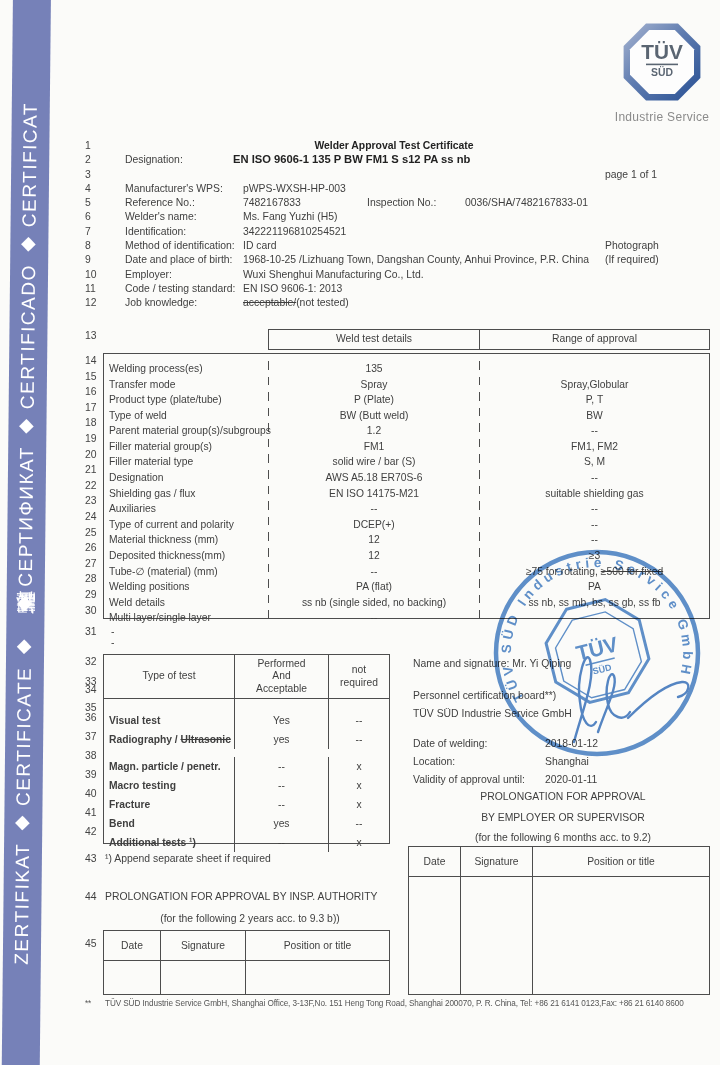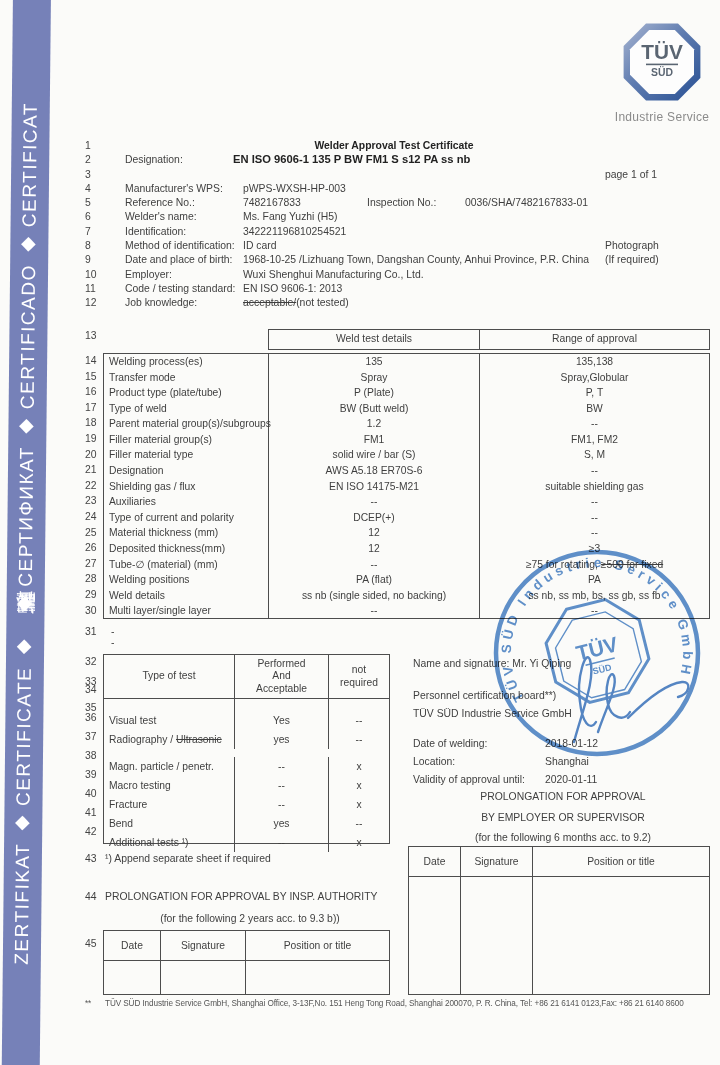--- a/index.html
+++ b/index.html
@@ -41,38 +41,38 @@
     border:1.5px solid #4d4d4d;display:flex;box-sizing:border-box;}
   .mt-hd div{font-size:10.4px;line-height:18px;text-align:center;box-sizing:border-box;}
   .mt-hd .c1{width:211px;border-right:1.5px solid #4d4d4d;}
   .mt-hd .c2{flex:1;}
   .mt-num{position:absolute;left:85px;top:330px;font-size:10.4px;color:#444;}
   .mt-nums{position:absolute;left:85px;top:353px;}
   .mt-nums div{height:15.6px;line-height:15.6px;font-size:10.4px;color:#444;}
   .mt-body{position:absolute;left:103px;top:353px;width:607px;height:266px;
     border:1.5px solid #4d4d4d;box-sizing:border-box;}
   .mt-row{display:flex;height:15.58px;}
-  .mt-row div{font-size:10.3px;line-height:15.6px;box-sizing:border-box;white-space:nowrap;}
+  .mt-row div{font-size:10.3px;line-height:15.6px;box-sizing:border-box;white-space:nowrap;margin-top:7px;}
   .mt-label{width:165px;border-right:1.5px solid #4d4d4d;padding-left:5px;}
   .mt-detail{width:211px;border-right:1.5px solid #4d4d4d;text-align:center;}
   .mt-range{flex:1;text-align:center;}
   .row31{position:absolute;left:85px;top:626px;font-size:10.4px;}
   .row31 .t{position:absolute;left:26px;}
   
   .tt{position:absolute;left:103px;top:654px;width:287px;height:190px;
     border:1.5px solid #4d4d4d;box-sizing:border-box;}
   .tt-head{display:flex;height:44px;border-bottom:1.5px solid #4d4d4d;box-sizing:border-box;}
   .tt-head div{font-size:10.3px;line-height:12.5px;text-align:center;white-space:pre-line;
     display:flex;align-items:center;justify-content:center;box-sizing:border-box;}
   .tt-c1{width:131px;border-right:1.5px solid #4d4d4d;}
   .tt-c2{width:94px;border-right:1.5px solid #4d4d4d;}
   .tt-c3{flex:1;}
   .tt-row{display:flex;}
   .tt-row div{font-size:10.3px;box-sizing:border-box;white-space:nowrap;}
-  .tt-row .tt-c1{padding-left:5px;}
+  .tt-row .tt-c1{padding-left:5px;font-weight:bold;}
   .tt-row .tt-c2,.tt-row .tt-c3{text-align:center;justify-content:center;}
   .tt-nums{position:absolute;left:85px;top:654px;width:18px;}
   .tt-nums div{position:absolute;font-size:10.4px;color:#444;}
   
   .sig{position:absolute;left:413px;top:650px;width:300px;font-size:10.4px;}
   .sig > div{position:absolute;white-space:nowrap;}
   .sig .ctr{left:0;width:100%;text-align:center;}
   
   .bt{border:1.5px solid #4d4d4d;box-sizing:border-box;position:absolute;display:flex;flex-direction:column;}
   .bt .hrow{display:flex;height:30px;border-bottom:1.5px solid #4d4d4d;box-sizing:border-box;}
@@ -210,21 +210,20 @@
     <div>26</div>
     <div>27</div>
     <div>28</div>
     <div>29</div>
     <div>30</div>
   </div>
 <div class="mt-body">
     <div class="mt-row">
       <div class="mt-label">Welding process(es)</div>
       <div class="mt-detail">135</div>
-      <div class="mt-range">135,138</div>
     </div>
     <div class="mt-row">
       <div class="mt-label">Transfer mode</div>
       <div class="mt-detail">Spray</div>
       <div class="mt-range">Spray,Globular</div>
     </div>
     <div class="mt-row">
       <div class="mt-label">Product type (plate/tube)</div>
       <div class="mt-detail">P  (Plate)</div>
       <div class="mt-range">P, T</div>

